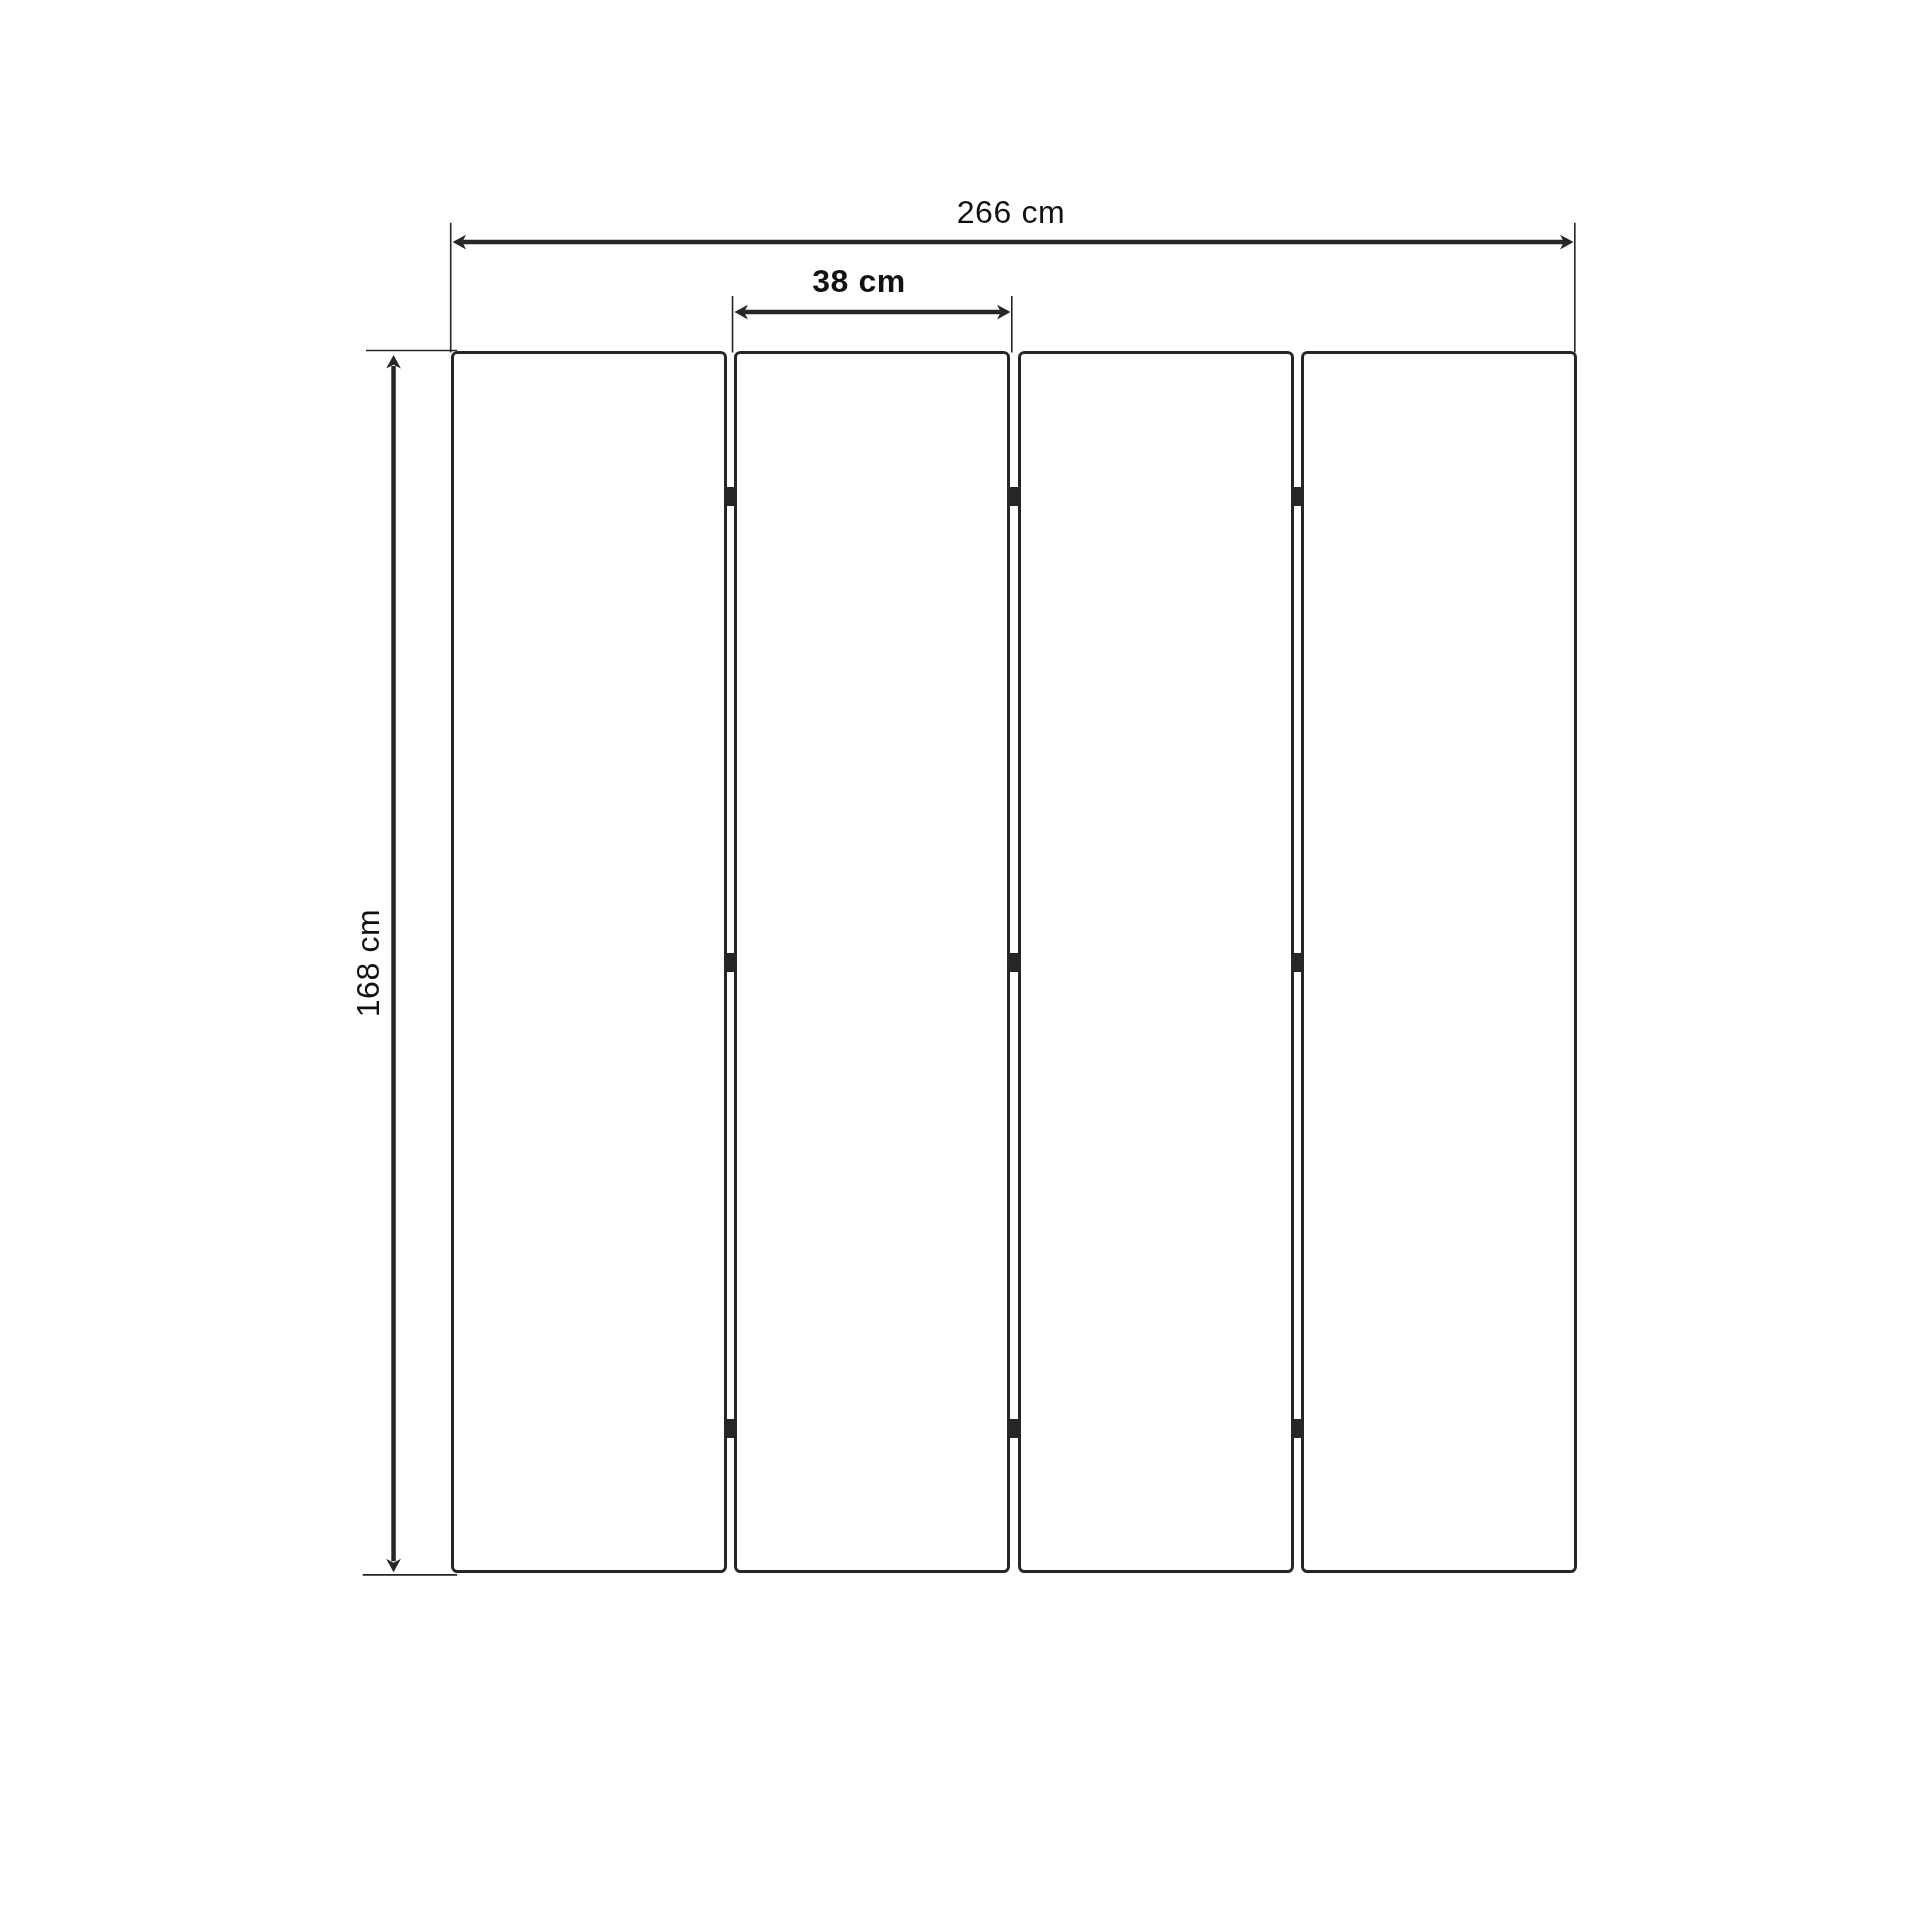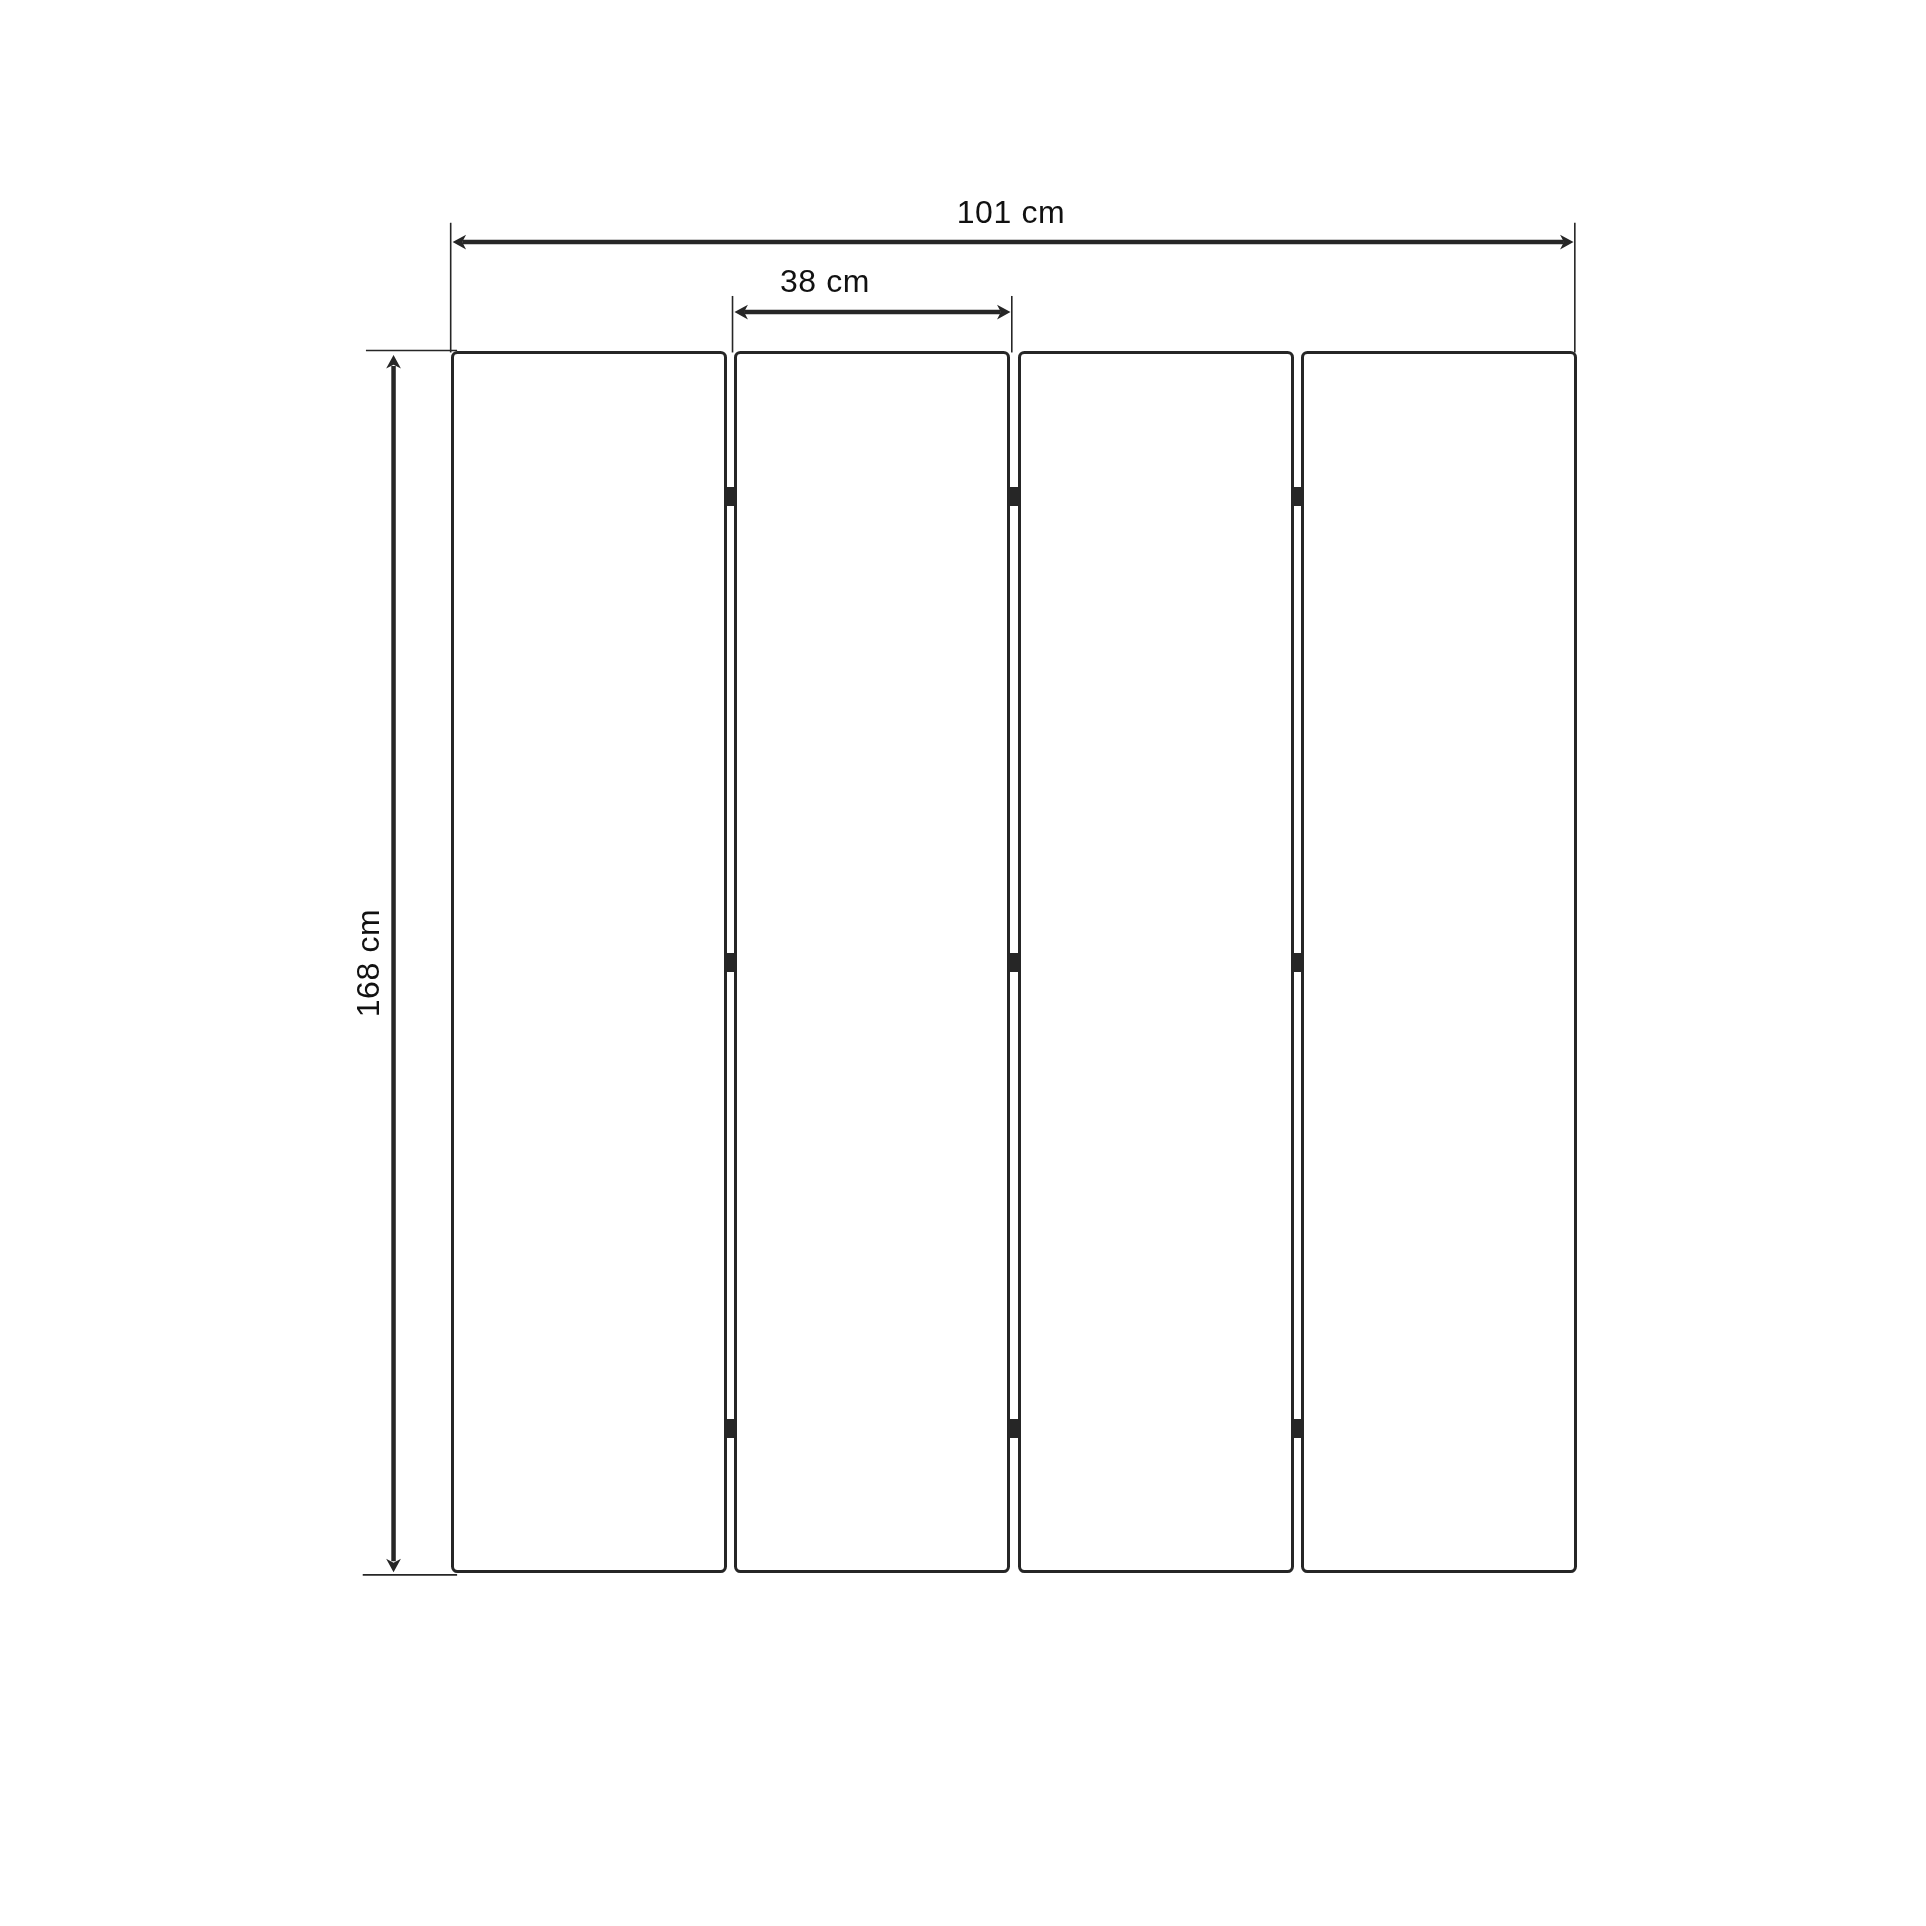--- a/index.html
+++ b/index.html
@@ -99,20 +99,20 @@
     <polygon class="arrow-head" points="1144,486 1165,474.5 1159,486 1165,497.5"></polygon>
     <polygon class="arrow-head" points="1574,486 1553,474.5 1559,486 1553,497.5"></polygon>
 
     <path class="ext-line" d="M570 546 H712"></path>
     <path class="ext-line" d="M565 2453 H712"></path>
     <path class="dim-line" d="M613 570 V2432"></path>
     <polygon class="arrow-head" points="613,553 601.5,574 613,568 624.5,574"></polygon>
     <polygon class="arrow-head" points="613,2449 601.5,2428 613,2434 624.5,2428"></polygon>
   </svg>
 
-  <div class="dim-label" style="left:1011px; top:212px;">101 cm</div>
+  <div class="dim-label" style="left:1011px; top:212px;">266 cm</div>
 
-  <div class="dim-label" style="left:825px; top:281px;">38 cm</div>
+  <div class="dim-label" style="left:859px; top:281px;font-weight:bold;">38 cm</div>
 
   <div class="dim-label vertical" style="left:368px; top:963px;">168 cm</div>
 
 </div>
 
 
 </body></html>

